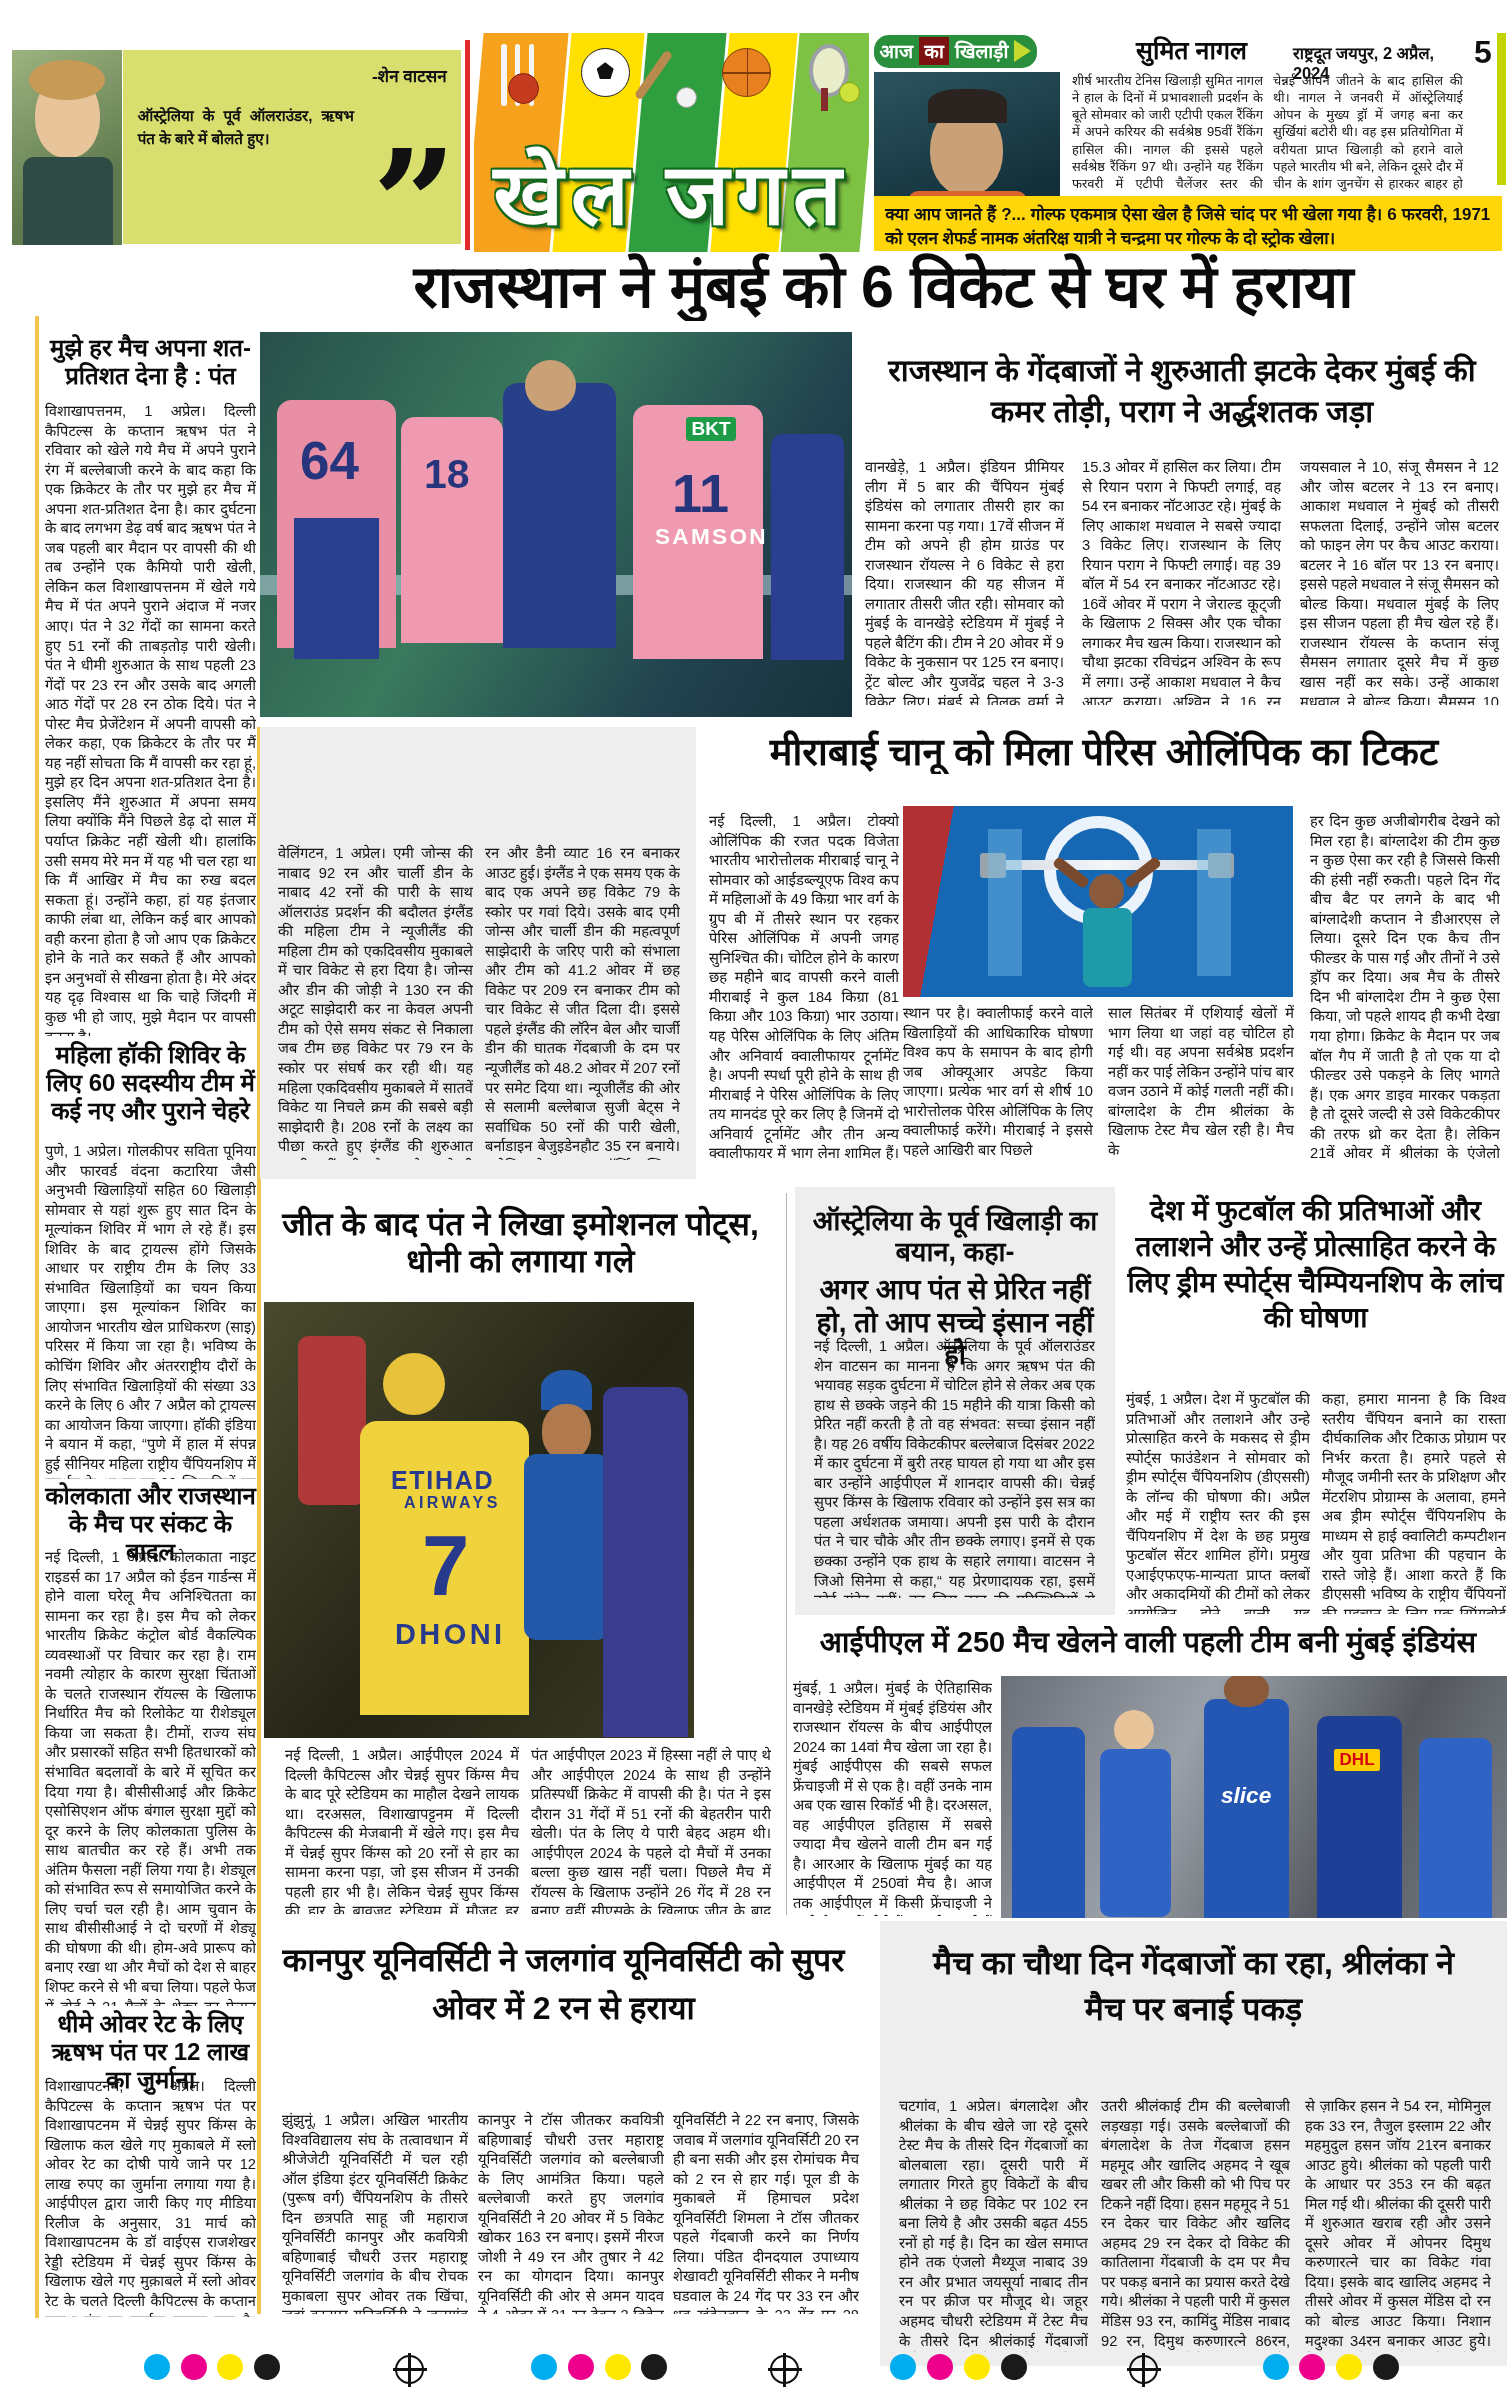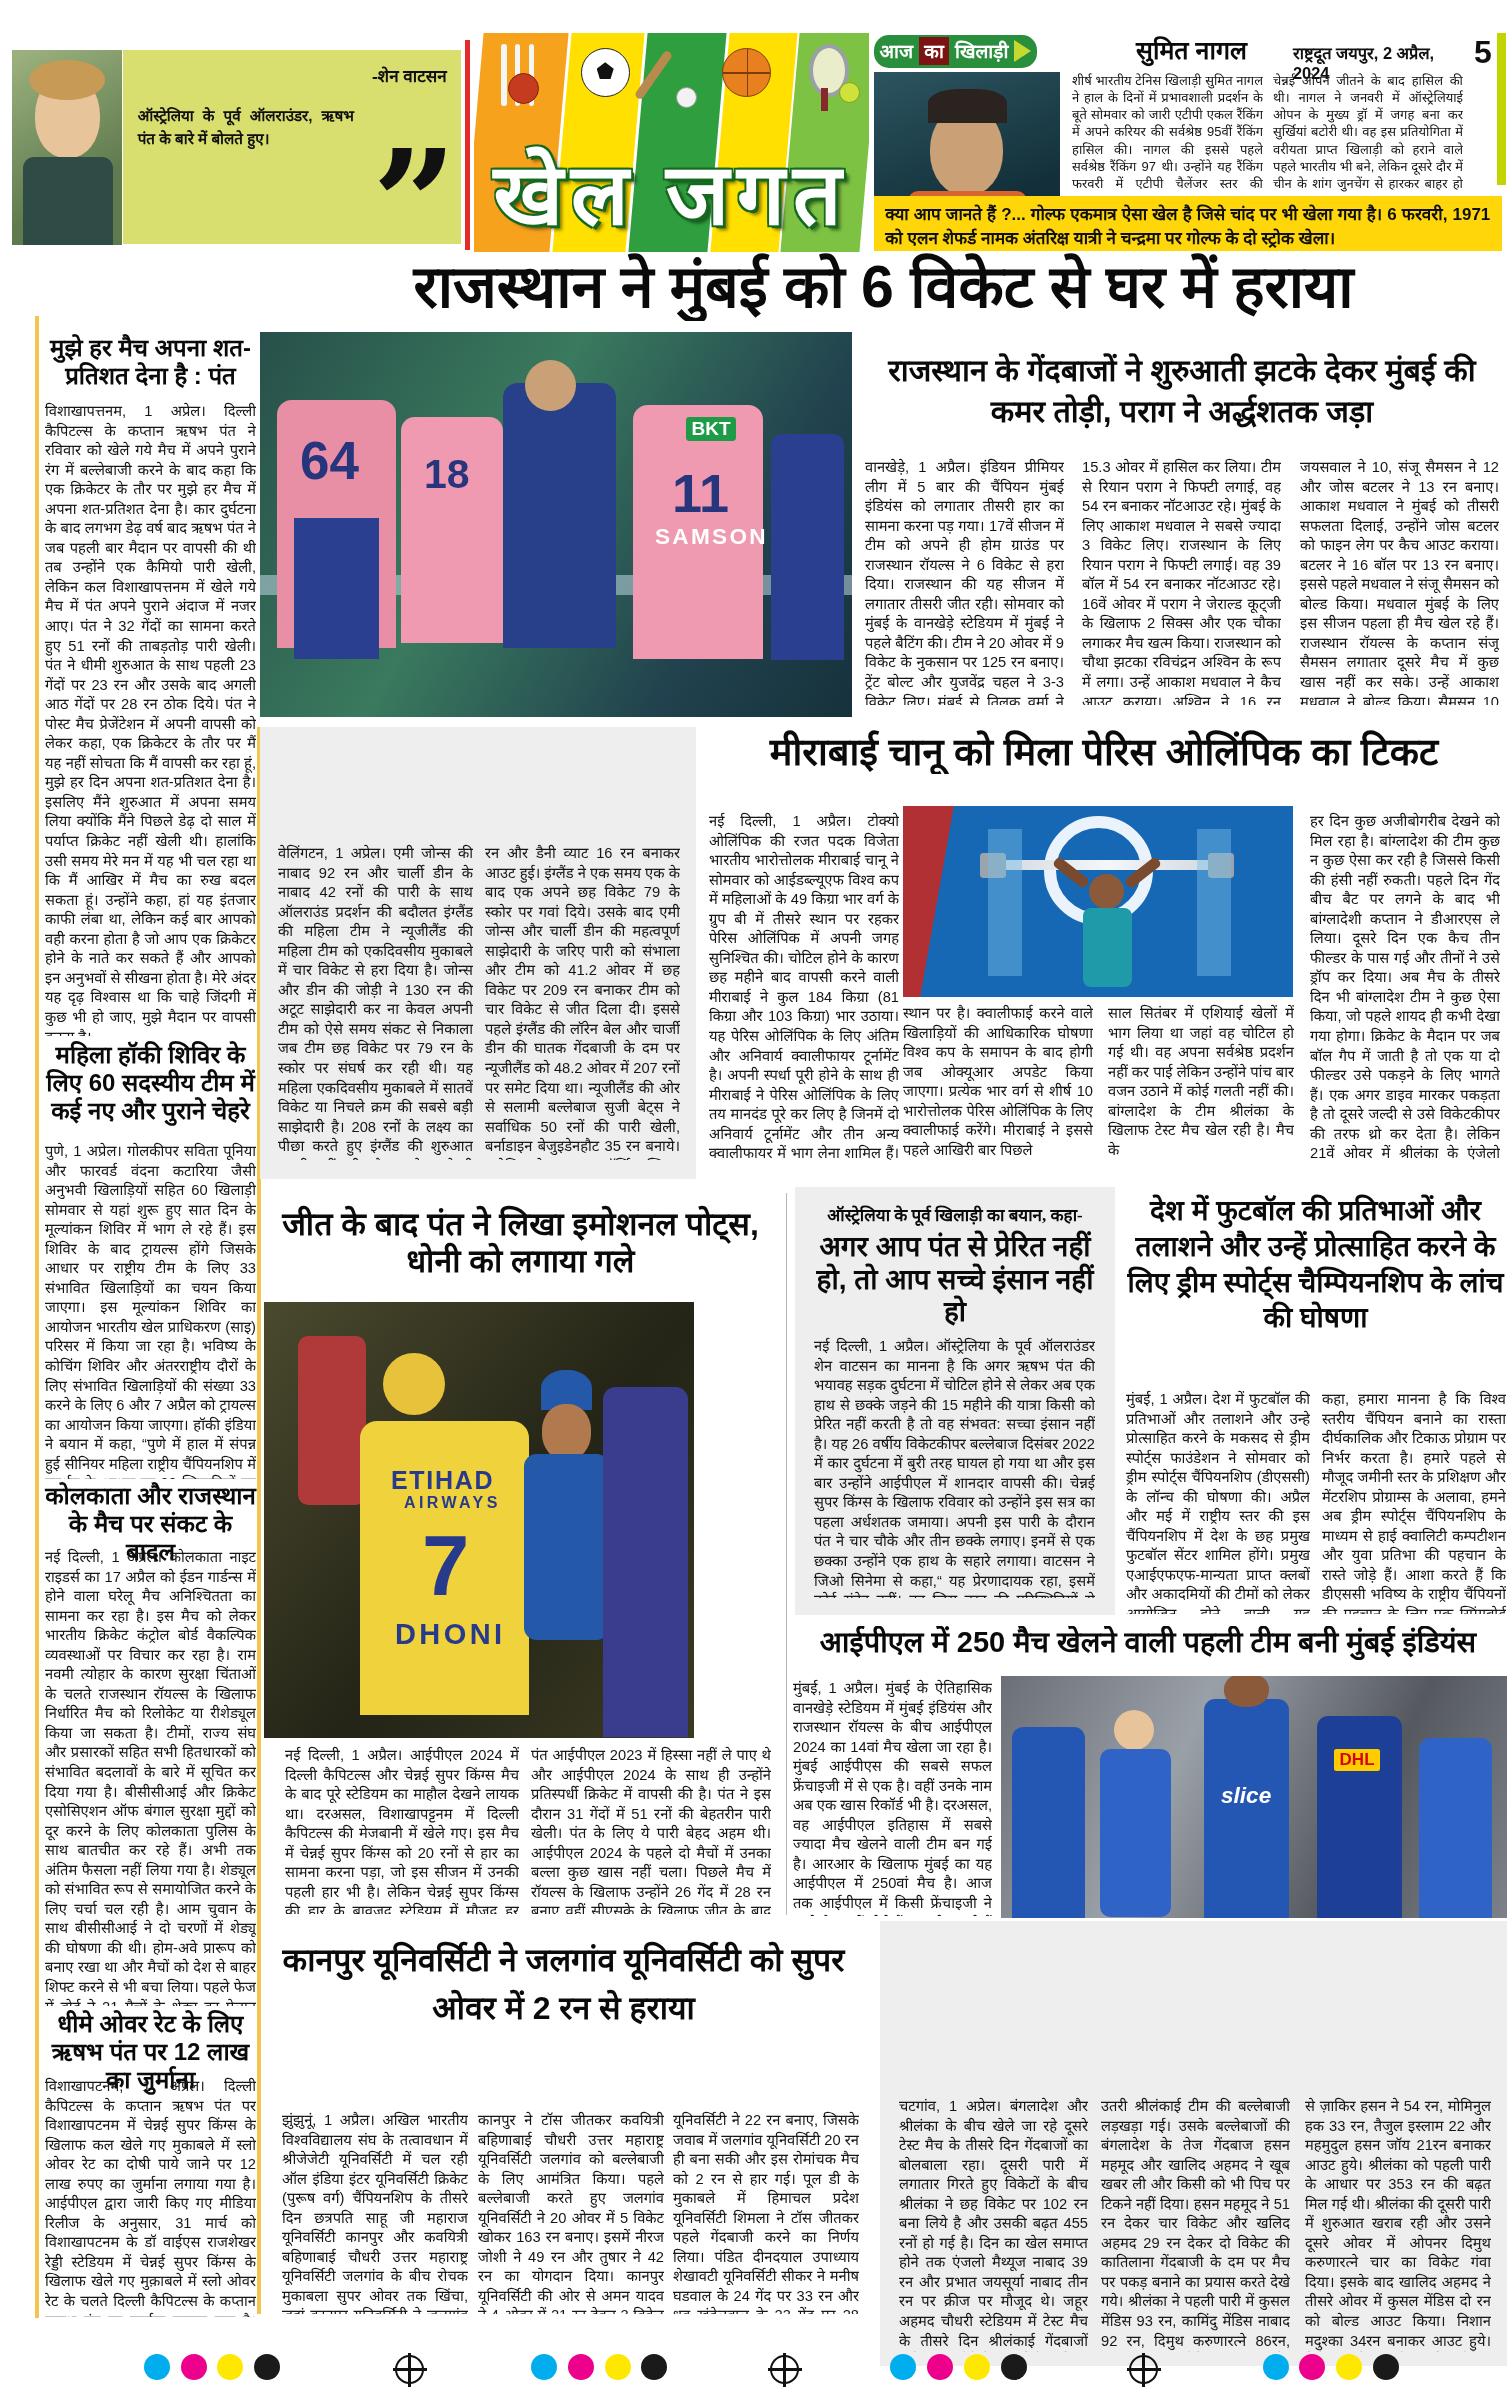--- a/index.html
+++ b/index.html
@@ -187,21 +187,21 @@
   <div style="position:absolute;left:260px;top:152px;width:85px;height:186px;background:#2458a8;border-radius:12.4px;"></div>
   <div style="position:absolute;left:339px;top:85px;width:85px;height:350px;background:#3a3c8e;border-radius:12.4px 12.4px 0 0;"></div>
 </div>
 
 <div class="abs body-text" style="left:285px;top:1746px;width:234px;height:168px;">नई दिल्ली, 1 अप्रैल। आईपीएल 2024 में दिल्ली कैपिटल्स और चेन्नई सुपर किंग्स मैच के बाद पूरे स्टेडियम का माहौल देखने लायक था। दरअसल, विशाखापट्टनम में दिल्ली कैपिटल्स की मेजबानी में खेले गए। इस मैच में चेन्नई सुपर किंग्स को 20 रनों से हार का सामना करना पड़ा, जो इस सीजन में उनकी पहली हार भी है। लेकिन चेन्नई सुपर किंग्स की हार के बावजूद स्टेडियम में मौजूद हर सीएसके फैन खुशी से नाच रहा था इसकी वजह महेंद्र सिंह धोनी की बैटिंग थी। धोनी ने इस पारी के दौरान चार चौके और तीन छक्के लगाए। हालांकि, उनकी पारी भी चेन्नई को जीत नहीं दिला सकी। दिल्ली कप्तान ऋषभ पंत ने बहुत ही अच्छी विकेटकीपिंग के साथ कप्तानी भी की। साल 2022 के आखिर में एक्सिडेंट के बाद</div>
 <div class="abs body-text" style="left:531px;top:1746px;width:240px;height:168px;">पंत आईपीएल 2023 में हिस्सा नहीं ले पाए थे और आईपीएल 2024 के साथ ही उन्होंने प्रतिस्पर्धी क्रिकेट में वापसी की है। पंत ने इस दौरान 31 गेंदों में 51 रनों की बेहतरीन पारी खेली। पंत के लिए ये पारी बेहद अहम थी। आईपीएल 2024 के पहले दो मैचों में उनका बल्ला कुछ खास नहीं चला। पिछले मैच में रॉयल्स के खिलाफ उन्होंने 26 गेंद में 28 रन बनाए वहीं सीएसके के खिलाफ जीत के बाद ट्विटर पर उन्होंने लिखा, हर रोज मैदान पर उतरना मुझे बहुत ज्यादा खुशी दे रहा है। जिससे प्यार हो, वही करना लग्जरी है। हमेशा शुक्रगुजार रहना चाहिए। किसी भी चीज को कम नहीं आंकना चाहिए। सबने मिलकर दमदार प्रदर्शन किया। अपना सिर नीचे करके हमें अपने लक्ष्य की ओर बढ़ते जाना चाहिए।</div>
 
 <div class="abs vline-gray" style="left:786px;top:1193px;height:722px;"></div>
 
 <div class="abs graybox" style="left:795px;top:1187px;width:320px;height:428px;">
-  <div class="headline" style="margin:19px 13.6px 0 13.6px;font-size:17px;font-family:Liberation Serif, serif;">ऑस्ट्रेलिया के पूर्व खिलाड़ी का बयान, कहा-</div>
+  <div class="headline" style="margin:19px 13.6px 0 13.6px;font-size:27px;">ऑस्ट्रेलिया के पूर्व खिलाड़ी का बयान, कहा-</div>
   <div class="headline" style="margin:5.6px 14.7px 0 14.7px;font-size:28px;">अगर आप पंत से प्रेरित नहीं हो, तो आप सच्चे इंसान नहीं हो</div>
   <div class="body-text" style="position:absolute;left:19px;top:150px;width:281px;height:261px;">नई दिल्ली, 1 अप्रैल। ऑस्ट्रेलिया के पूर्व ऑलराउंडर शेन वाटसन का मानना है कि अगर ऋषभ पंत की भयावह सड़क दुर्घटना में चोटिल होने से लेकर अब एक हाथ से छक्के जड़ने की 15 महीने की यात्रा किसी को प्रेरित नहीं करती है तो वह संभवत: सच्चा इंसान नहीं है। यह 26 वर्षीय विकेटकीपर बल्लेबाज दिसंबर 2022 में कार दुर्घटना में बुरी तरह घायल हो गया था और इस बार उन्होंने आईपीएल में शानदार वापसी की। चेन्नई सुपर किंग्स के खिलाफ रविवार को उन्होंने इस सत्र का पहला अर्धशतक जमाया। अपनी इस पारी के दौरान पंत ने चार चौके और तीन छक्के लगाए। इनमें से एक छक्का उन्होंने एक हाथ के सहारे लगाया। वाटसन ने जिओ सिनेमा से कहा,“ यह प्रेरणादायक रहा, इसमें कोई संदेह नहीं। वह जिस तरह की परिस्थितियों से गुजरे है उसे देखते हुए उनकी इस तरह की बल्लेबाजी अविश्वसनीय है।” उन्होंने कहा,“अगर आप ऋषभ पंत से प्रेरित नहीं हैं, तो फिर आप सच्चे इंसान नहीं हो। उन्हें क्रीज पर पांव जमाने में थोड़ा समय लगा लेकिन जब वह उस चरण से गुजर गए तो फिर उन्होंने ऋषभ पंत की शैली में शॉट खेले और यह वास्तव में असाधारण था।</div>
 </div>
 
 <div class="abs headline" style="left:1126px;top:1193px;width:379px;font-size:28px;line-height:1.28;">देश में फुटबॉल की प्रतिभाओं और तलाशने और उन्हें प्रोत्साहित करने के लिए ड्रीम स्पोर्ट्स चैम्पियनशिप के लांच की घोषणा</div>
 <div class="abs body-text" style="left:1126px;top:1390px;width:184px;height:224px;">मुंबई, 1 अप्रैल। देश में फुटबॉल की प्रतिभाओं और तलाशने और उन्हे प्रोत्साहित करने के मकसद से ड्रीम स्पोर्ट्स फाउंडेशन ने सोमवार को ड्रीम स्पोर्ट्स चैंपियनशिप (डीएससी) के लॉन्च की घोषणा की। अप्रैल और मई में राष्ट्रीय स्तर की इस चैंपियनशिप में देश के छह प्रमुख फुटबॉल सेंटर शामिल होंगे। प्रमुख एआईएफएफ-मान्यता प्राप्त क्लबों और अकादमियों की टीमों को लेकर आयोजित होने वाली यह प्रतियोगिता भारतीय फुटबॉल में यूथ-बेस्ड कम्पटीशन को ऊपर उठाने की दिशा में एक सार्थक प्रयास है। अखिल भारतीय फुटबॉल महासंघ (एआईएफएफ) की भागीदारी के साथ यह टूर्नामेंट खिलाड़ियों को जून में आयोजित होने वाले राष्ट्रीय शिविर के लिए चयन का मार्ग प्रशस्त करेगा। लीग के लॉन्च पर ड्रीम स्पोर्ट्स के सीओओ और सह-संस्थापक भावित शेठ ने</div>
 <div class="abs body-text" style="left:1322px;top:1390px;width:184px;height:224px;">कहा, हमारा मानना है कि विश्व स्तरीय चैंपियन बनाने का रास्ता दीर्घकालिक और टिकाऊ प्रोग्राम पर निर्भर करता है। हमारे पहले से मौजूद जमीनी स्तर के प्रशिक्षण और मेंटरशिप प्रोग्राम्स के अलावा, हमने अब ड्रीम स्पोर्ट्स चैंपियनशिप के माध्यम से हाई क्वालिटी कम्पटीशन और युवा प्रतिभा की पहचान के रास्ते जोड़े हैं। आशा करते हैं कि डीएससी भविष्य के राष्ट्रीय चैंपियनों की पहचान के लिए एक स्प्रिंगबोर्ड बनेगा। आगामी 2024 फुटबॉल संस्करण में भाग लेने वाली टीमें रिजनल राउंड फेज के साथ अपने अभियान की शुरुआत करेंगी। मुंबई, दिल्ली, शिलांग, कोलकाता, बेंगलुरु और गोवा में एक से 18 अप्रैल तक आयोजित इस टूर्नामेंट के शीर्ष आठ टीमें मई में राष्ट्रीय फाइनल के लिए मुंबई पहुंचेंगी। विशेष रूप से, नेशनल राउंड्स का फैनकोड पर सीधा प्रसारण किया जाएगा।</div>
 
 <div class="abs headline" style="left:790px;top:1626px;width:716px;font-size:29px;white-space:nowrap;overflow:hidden;">आईपीएल में 250 मैच खेलने वाली पहली टीम बनी मुंबई इंडियंस</div>
 <div class="abs body-text" style="left:793px;top:1679px;width:199px;height:237px;">मुंबई, 1 अप्रैल। मुंबई के ऐतिहासिक वानखेड़े स्टेडियम में मुंबई इंडियंस और राजस्थान रॉयल्स के बीच आईपीएल 2024 का 14वां मैच खेला जा रहा है। मुंबई आईपीएस की सबसे सफल फ्रेंचाइजी में से एक है। वहीं उनके नाम अब एक खास रिकॉर्ड भी है। दरअसल, वह आईपीएल इतिहास में सबसे ज्यादा मैच खेलने वाली टीम बन गई है। आरआर के खिलाफ मुंबई का यह आईपीएल में 250वां मैच है। आज तक आईपीएल में किसी फ्रेंचाइजी ने इतने मैच नहीं खेले हैं। आइये जानते हैं आईपीएल में सबसे ज्यादा मैच खेलने वाली टीमों के बारे में।</div>
@@ -217,20 +217,21 @@
   <div style="position:absolute;left:220px;top:107px;font-size:22.6px;font-weight:800;color:#ffffff;font-style:italic;">slice</div>
   <div style="position:absolute;left:333px;top:73px;font-size:17px;font-weight:900;color:#d40511;background:#ffcc00;padding:1.1px 5.6px;border-radius:2.3px;">DHL</div>
 </div>
 
 <div class="abs headline" style="left:265px;top:1936px;width:597px;font-size:32px;line-height:1.5;">कानपुर यूनिवर्सिटी ने जलगांव यूनिवर्सिटी को सुपर ओवर में 2 रन से हराया</div>
 <div class="abs body-text" style="left:282px;top:2111px;width:186px;height:203px;">झुंझुनूं, 1 अप्रैल। अखिल भारतीय विश्वविद्यालय संघ के तत्वावधान में श्रीजेजेटी यूनिवर्सिटी में चल रही ऑल इंडिया इंटर यूनिवर्सिटी क्रिकेट (पुरूष वर्ग) चैंपियनशिप के तीसरे दिन छत्रपति साहू जी महाराज यूनिवर्सिटी कानपुर और कवयित्री बहिणाबाई चौधरी उत्तर महाराष्ट्र यूनिवर्सिटी जलगांव के बीच रोचक मुकाबला सुपर ओवर तक खिंचा, जहां कानपुर यूनिवर्सिटी ने जलगांव यूनिवर्सिटी को 2 रन से हरा दिया। वहीं दूसरे मुकाबले में पंडित दीनदयाल उपाध्याय शेखावटी यूनिवर्सिटी सीकर ने हिमाचल प्रदेश यूनिवर्सिटी शिमला को 45 रन से शिकस्त दी। वीर बहादुर सिंह पूर्वांचल यूनिवर्सिटी जौनपुर ने सौराष्ट्र यूनिवर्सिटी राजकोट को 9 विकेट से हराया। पूल बी के मुकाबले में छत्रपति साहू जी महाराज यूनिवर्सिटी</div>
 <div class="abs body-text" style="left:478px;top:2111px;width:186px;height:203px;">कानपुर ने टॉस जीतकर कवयित्री बहिणाबाई चौधरी उत्तर महाराष्ट्र यूनिवर्सिटी जलगांव को बल्लेबाजी के लिए आमंत्रित किया। पहले बल्लेबाजी करते हुए जलगांव यूनिवर्सिटी ने 20 ओवर में 5 विकेट खोकर 163 रन बनाए। इसमें नीरज जोशी ने 49 रन और तुषार ने 42 रन का योगदान दिया। कानपुर यूनिवर्सिटी की ओर से अमन यादव ने 4 ओवर में 21 रन देकर 3 विकेट झटके। लक्ष्य का पीछा करने उतरी कानपुर यूनिवर्सिटी ने 4 ओवर में 32 रन पर अपना पहला विकेट गंवाया। इसके बाद आदेश के 38 गेंद पर खेली गई अर्धशतकीय 54 रन की पारी और अमन की 27 गेंद पर 40 रन की पारी के बूते पर 7 विकेट खोकर 163 रन बनाते हुए मैच को टाई करवा लिया। सुपर ओवर में पहले बल्लेबाजी करते हुए कानपुर</div>
 <div class="abs body-text" style="left:673px;top:2111px;width:186px;height:203px;">यूनिवर्सिटी ने 22 रन बनाए, जिसके जवाब में जलगांव यूनिवर्सिटी 20 रन ही बना सकी और इस रोमांचक मैच को 2 रन से हार गई। पूल डी के मुकाबले में हिमाचल प्रदेश यूनिवर्सिटी शिमला ने टॉस जीतकर पहले गेंदबाजी करने का निर्णय लिया। पंडित दीनदयाल उपाध्याय शेखावटी यूनिवर्सिटी सीकर ने मनीष घडवाल के 24 गेंद पर 33 रन और धुव खंडेलवाल के 23 गेंद पर 28 रन की बदौलत 20 ओवर में 146 रन पर ऑल आउट हो गई। एचपीयू यूनिवर्सिटी शिमला की ओर से आदित्य ने 34 रन देकर 3 विकेट, दलीप ने 15 रन देकर 2 विकेट चटकाए। लक्ष्य का पीछा कर रही एचपीयू यूनिवर्सिटी शिमला की टीम 20 ओवर में 8 विकेट खोकर 101 रन ही बना पाई और पीडीयूएस यूनिवर्सिटी सीकर ने मुकाबला 45 रन से जीत लिया।</div>
 
 <div class="abs graybox" style="left:880px;top:1921px;width:627px;height:445px;">
+  <div class="headline" style="margin:19px 51px 0 51px;font-size:32px;line-height:1.45;">मैच का चौथा दिन गेंदबाजों का रहा, श्रीलंका ने मैच पर बनाई पकड़</div>
   <div class="body-text" able="false" style="position:absolute;left:19px;top:176px;width:189px;height:255px;">चटगांव, 1 अप्रेल। बंगलादेश और श्रीलंका के बीच खेले जा रहे दूसरे टेस्ट मैच के तीसरे दिन गेंदबाजों का बोलबाला रहा। दूसरी पारी में लगातार गिरते हुए विकेटों के बीच श्रीलंका ने छह विकेट पर 102 रन बना लिये है और उसकी बढ़त 455 रनों हो गई है। दिन का खेल समाप्त होने तक एंजलो मैथ्यूज नाबाद 39 रन और प्रभात जयसूर्या नाबाद तीन रन पर क्रीज पर मौजूद थे। जहूर अहमद चौधरी स्टेडियम में टेस्ट मैच के तीसरे दिन श्रीलंकाई गेंदबाजों असिथा फर्नांडो के चार विकेट, विश्व फर्नांडो, लाहिरू कुमारा और प्रभात जयसूर्या ने दो-दो विकेट चटाते हुए बंगलादेश की पहली पारी को 178 रन पर समेट दिया। उसके बाद दूसरी पारी में बल्लेबाजी करने</div>
   <div class="body-text" style="position:absolute;left:221px;top:176px;width:189px;height:255px;">उतरी श्रीलंकाई टीम की बल्लेबाजी लड़खड़ा गई। उसके बल्लेबाजों की बंगलादेश के तेज गेंदबाज हसन महमूद और खालिद अहमद ने खूब खबर ली और किसी को भी पिच पर टिकने नहीं दिया। हसन महमूद ने 51 रन देकर चार विकेट और खलिद अहमद 29 रन देकर दो विकेट की कातिलाना गेंदबाजी के दम पर मैच पर पकड़ बनाने का प्रयास करते देखे गये। श्रीलंका ने पहली पारी में कुसल मेंडिस 93 रन, कामिंदु मेंडिस नाबाद 92 रन, दिमुथ करुणारत्ने 86रन, कप्तान धनंजय डीसिल्वा 70 रन और दिनेश चांदीमल 59 रनों की शानदार परियों के दम पर 531 रन बनाये थे और बाद में उसके गेंदबाजों ने बंगलादेश को पहली पारी में तीसरे दिन 178 रन पर समेट दिया था। बंगलादेश की ओर</div>
   <div class="body-text" style="position:absolute;left:425px;top:176px;width:186px;height:255px;">से ज़ाकिर हसन ने 54 रन, मोमिनुल हक 33 रन, तैजुल इस्लाम 22 और महमुदुल हसन जॉय 21रन बनाकर आउट हुये। श्रीलंका को पहली पारी के आधार पर 353 रन की बढ़त मिल गई थी। श्रीलंका की दूसरी पारी में शुरुआत खराब रही और उसने दूसरे ओवर में ओपनर दिमुथ करुणारत्ने चार का विकेट गंवा दिया। इसके बाद खालिद अहमद ने तीसरे ओवर में कुसल मेंडिस दो रन को बोल्ड आउट किया। निशान मदुश्का 34रन बनाकर आउट हुये। दिनेश चांडीमल और कामिंदु मेंडिस नौ-नौ रन बनाकर आउट हुये। श्रीलंका ने छह विकेट 102 रन बना लिये है अब चौथे दिन देखना होगा कि मैथ्यूज और जयसूर्या श्रीलंका की बढ़त का कहां तक लेकर जाते है।</div>
 </div>
 
 <div class="abs" style="left:0;top:2338px;width:1512px;height:64px;">
   <div class="dot" style="left:144px;top:16px;background:#00adee;"></div>
   <div class="dot" style="left:181px;top:16px;background:#ec008c;"></div>
   <div class="dot" style="left:217px;top:16px;background:#ffe800;"></div>
   <div class="dot" style="left:254px;top:16px;background:#1a1a1a;"></div>

